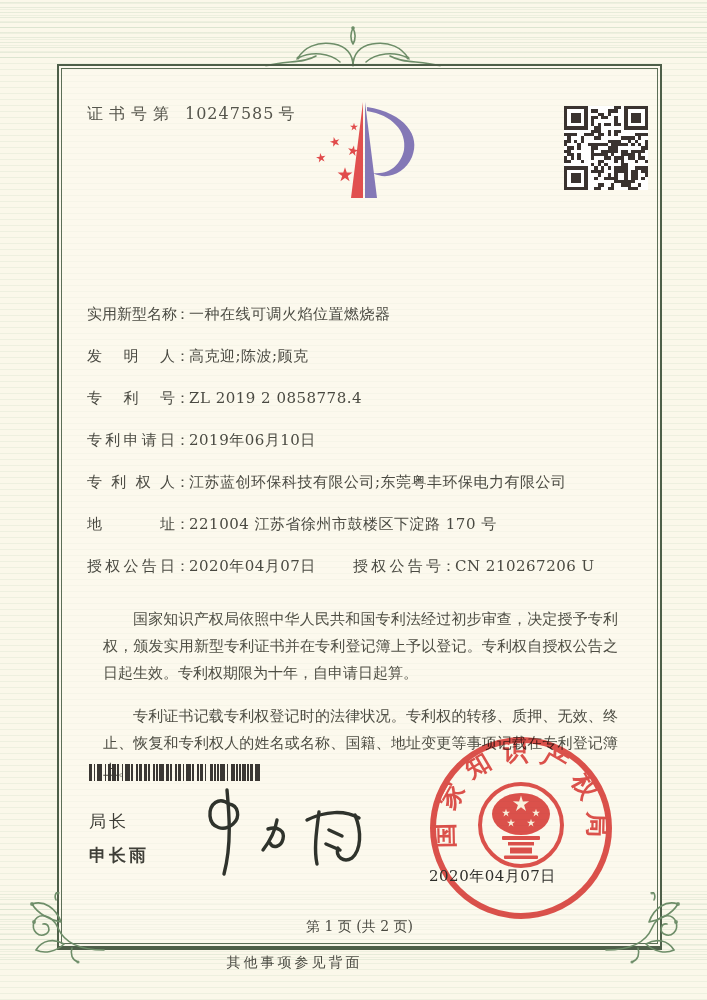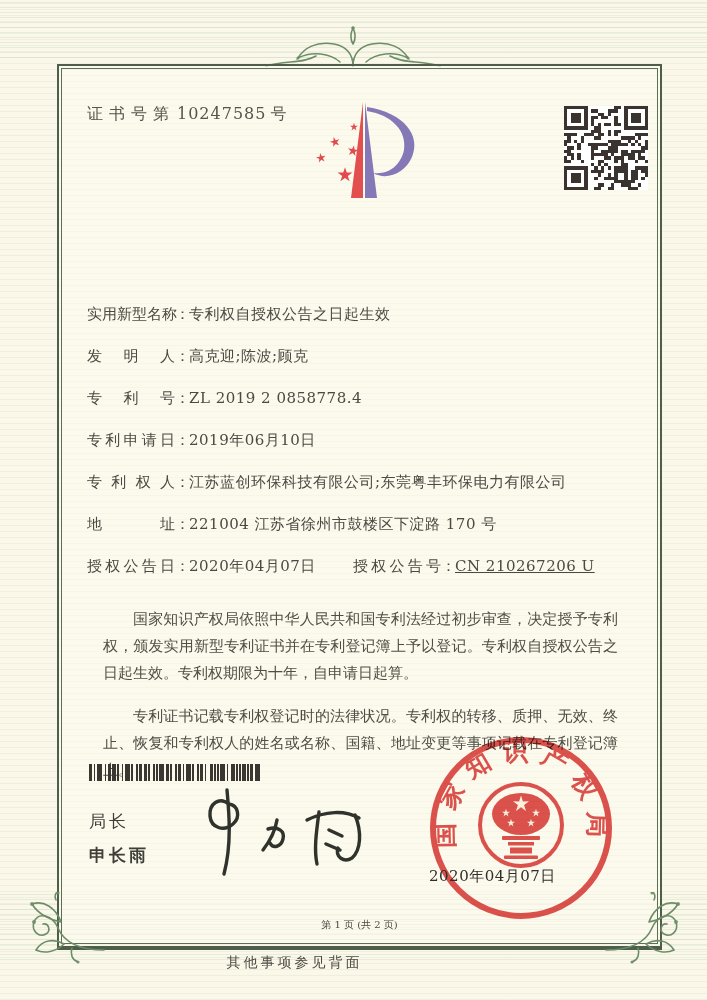--- a/index.html
+++ b/index.html
@@ -22,42 +22,42 @@
     position:absolute;left:57px;top:64px;width:601px;height:880px;
     border:2px solid #4e5f49;border-bottom-width:4px;
     background:rgba(253,250,238,0.55);
   }
   .frame::before{
     content:"";position:absolute;inset:2px;border:1px solid #5c6e57;pointer-events:none;
   }
   .abs{position:absolute;}
   .cert-no{left:28px;top:38px;font-size:16px;color:#55554c;}
   .cert-no .sp{letter-spacing:6px;}
-  .cert-no .num{letter-spacing:1px;margin-left:2px;margin-right:4px;}
+  .cert-no .num{letter-spacing:1px;margin-left:10px;margin-right:4px;}
   .logo{left:238px;top:28px;}
   .qr{left:505px;top:40px;}
   .title{
     left:0;top:146px;width:100%;text-align:center;
     font-size:33px;font-weight:bold;color:#3c3c36;letter-spacing:9px;text-indent:9px;
   }
   .fields{left:28px;top:238px;width:550px;font-size:15px;color:#4a4a42;}
   .frow{position:relative;height:42px;line-height:21px;white-space:nowrap;}
   .flabel{display:inline-block;width:88px;text-align:justify;text-align-last:justify;vertical-align:top;}
   .fcolon{display:inline-block;width:14px;}
   .fvalue{letter-spacing:0.5px;}
-  .grant-no{position:absolute;left:266px;top:0;text-decoration:underline;}
+  .grant-no{position:absolute;left:266px;top:0;}
   .paras{left:28px;top:524px;width:547px;font-size:15px;line-height:27px;color:#4e4e44;text-align:justify;}
   .paras p{margin:16px;text-indent:2em;}
   .barcode{left:30px;top:698px;}
   .signer-title{left:30px;top:744px;font-size:17px;color:#3f3f38;letter-spacing:3px;}
   .signer-name{left:30px;top:778px;font-size:17px;color:#3f3f38;letter-spacing:3px;font-weight:bold;}
   .signature{left:132px;top:712px;}
   .seal{left:366px;top:666px;mix-blend-mode:multiply;opacity:0.95;}
   .seal-date{left:370px;top:801px;width:170px;font-size:15px;color:#2e2e2a;letter-spacing:0.5px;white-space:nowrap;}
-  .page-no{left:0;top:852px;width:100%;text-align:center;font-size:10px;color:#4a4a42;}
+  .page-no{left:0;top:852px;width:100%;text-align:center;font-size:14px;color:#4a4a42;}
   .back-note{position:absolute;left:0;top:954px;width:589px;text-align:center;font-size:14px;color:#4a4a42;letter-spacing:3px;}
   .flourish{position:absolute;}
   .fl-bl{left:28px;top:892px;}
   .fl-br{left:604px;top:892px;transform:scaleX(-1);}
   .ornament-top{position:absolute;left:258px;top:24px;}
 </style>
 </head>
 <body>
 
 <div class="sheet">
@@ -113,21 +113,21 @@
         <rect x="20" y="2" width="3" height="3"></rect>
         <path d="M0,18h7v7h-7z M1,19v5h5v-5z" fill-rule="evenodd"></path>
         <rect x="2" y="20" width="3" height="3"></rect>
         <path id="qr-modules" d="M15,0h1v1h-1zM16,0h1v1h-1zM8,1h1v1h-1zM9,1h1v1h-1zM13,1h1v1h-1zM14,1h1v1h-1zM15,1h1v1h-1zM10,2h1v1h-1zM11,2h1v1h-1zM13,2h1v1h-1zM8,3h1v1h-1zM9,3h1v1h-1zM11,3h1v1h-1zM12,3h1v1h-1zM15,3h1v1h-1zM8,4h1v1h-1zM15,4h1v1h-1zM8,5h1v1h-1zM10,5h1v1h-1zM12,5h1v1h-1zM13,5h1v1h-1zM15,5h1v1h-1zM16,5h1v1h-1zM9,6h1v1h-1zM10,6h1v1h-1zM8,7h1v1h-1zM9,7h1v1h-1zM10,7h1v1h-1zM13,7h1v1h-1zM15,7h1v1h-1zM16,7h1v1h-1zM0,8h1v1h-1zM1,8h1v1h-1zM2,8h1v1h-1zM3,8h1v1h-1zM6,8h1v1h-1zM7,8h1v1h-1zM8,8h1v1h-1zM10,8h1v1h-1zM11,8h1v1h-1zM13,8h1v1h-1zM15,8h1v1h-1zM21,8h1v1h-1zM22,8h1v1h-1zM23,8h1v1h-1zM24,8h1v1h-1zM1,9h1v1h-1zM5,9h1v1h-1zM9,9h1v1h-1zM10,9h1v1h-1zM17,9h1v1h-1zM18,9h1v1h-1zM19,9h1v1h-1zM20,9h1v1h-1zM22,9h1v1h-1zM0,10h1v1h-1zM1,10h1v1h-1zM3,10h1v1h-1zM5,10h1v1h-1zM13,10h1v1h-1zM14,10h1v1h-1zM15,10h1v1h-1zM16,10h1v1h-1zM19,10h1v1h-1zM21,10h1v1h-1zM24,10h1v1h-1zM0,11h1v1h-1zM4,11h1v1h-1zM7,11h1v1h-1zM8,11h1v1h-1zM9,11h1v1h-1zM10,11h1v1h-1zM11,11h1v1h-1zM12,11h1v1h-1zM14,11h1v1h-1zM15,11h1v1h-1zM16,11h1v1h-1zM17,11h1v1h-1zM18,11h1v1h-1zM20,11h1v1h-1zM22,11h1v1h-1zM24,11h1v1h-1zM1,12h1v1h-1zM2,12h1v1h-1zM4,12h1v1h-1zM8,12h1v1h-1zM9,12h1v1h-1zM13,12h1v1h-1zM14,12h1v1h-1zM15,12h1v1h-1zM23,12h1v1h-1zM24,12h1v1h-1zM0,13h1v1h-1zM1,13h1v1h-1zM8,13h1v1h-1zM11,13h1v1h-1zM12,13h1v1h-1zM13,13h1v1h-1zM14,13h1v1h-1zM15,13h1v1h-1zM17,13h1v1h-1zM18,13h1v1h-1zM20,13h1v1h-1zM21,13h1v1h-1zM22,13h1v1h-1zM23,13h1v1h-1zM1,14h1v1h-1zM2,14h1v1h-1zM4,14h1v1h-1zM8,14h1v1h-1zM9,14h1v1h-1zM10,14h1v1h-1zM11,14h1v1h-1zM12,14h1v1h-1zM14,14h1v1h-1zM17,14h1v1h-1zM18,14h1v1h-1zM19,14h1v1h-1zM20,14h1v1h-1zM22,14h1v1h-1zM0,15h1v1h-1zM2,15h1v1h-1zM4,15h1v1h-1zM8,15h1v1h-1zM12,15h1v1h-1zM13,15h1v1h-1zM15,15h1v1h-1zM16,15h1v1h-1zM17,15h1v1h-1zM19,15h1v1h-1zM20,15h1v1h-1zM22,15h1v1h-1zM23,15h1v1h-1zM0,16h1v1h-1zM1,16h1v1h-1zM5,16h1v1h-1zM10,16h1v1h-1zM11,16h1v1h-1zM15,16h1v1h-1zM17,16h1v1h-1zM21,16h1v1h-1zM24,16h1v1h-1zM8,17h1v1h-1zM10,17h1v1h-1zM12,17h1v1h-1zM17,17h1v1h-1zM18,17h1v1h-1zM9,18h1v1h-1zM11,18h1v1h-1zM13,18h1v1h-1zM15,18h1v1h-1zM16,18h1v1h-1zM17,18h1v1h-1zM18,18h1v1h-1zM21,18h1v1h-1zM22,18h1v1h-1zM23,18h1v1h-1zM24,18h1v1h-1zM8,19h1v1h-1zM9,19h1v1h-1zM10,19h1v1h-1zM11,19h1v1h-1zM15,19h1v1h-1zM16,19h1v1h-1zM17,19h1v1h-1zM18,19h1v1h-1zM20,19h1v1h-1zM21,19h1v1h-1zM23,19h1v1h-1zM24,19h1v1h-1zM10,20h1v1h-1zM13,20h1v1h-1zM15,20h1v1h-1zM18,20h1v1h-1zM20,20h1v1h-1zM21,20h1v1h-1zM24,20h1v1h-1zM9,21h1v1h-1zM12,21h1v1h-1zM13,21h1v1h-1zM14,21h1v1h-1zM15,21h1v1h-1zM18,21h1v1h-1zM20,21h1v1h-1zM21,21h1v1h-1zM23,21h1v1h-1zM15,22h1v1h-1zM16,22h1v1h-1zM17,22h1v1h-1zM18,22h1v1h-1zM19,22h1v1h-1zM20,22h1v1h-1zM10,23h1v1h-1zM11,23h1v1h-1zM14,23h1v1h-1zM17,23h1v1h-1zM18,23h1v1h-1zM19,23h1v1h-1zM22,23h1v1h-1zM9,24h1v1h-1zM10,24h1v1h-1zM13,24h1v1h-1zM14,24h1v1h-1zM19,24h1v1h-1zM20,24h1v1h-1zM21,24h1v1h-1z"></path>
       </g>
     </svg>
 
 
     <div class="abs fields">
       <div class="frow">
-        <span class="flabel">实用新型名称</span><span class="fcolon">：</span><span class="fvalue">专利权自授权公告之日起生效</span>
+        <span class="flabel">实用新型名称</span><span class="fcolon">：</span><span class="fvalue">一种在线可调火焰位置燃烧器</span>
       </div>
       <div class="frow">
         <span class="flabel">发明人</span><span class="fcolon">：</span><span class="fvalue">高克迎;陈波;顾克</span>
       </div>
       <div class="frow">
         <span class="flabel">专利号</span><span class="fcolon">：</span><span class="fvalue">ZL 2019 2 0858778.4</span>
       </div>
       <div class="frow">
         <span class="flabel">专利申请日</span><span class="fcolon">：</span><span class="fvalue">2019年06月10日</span>
       </div>

